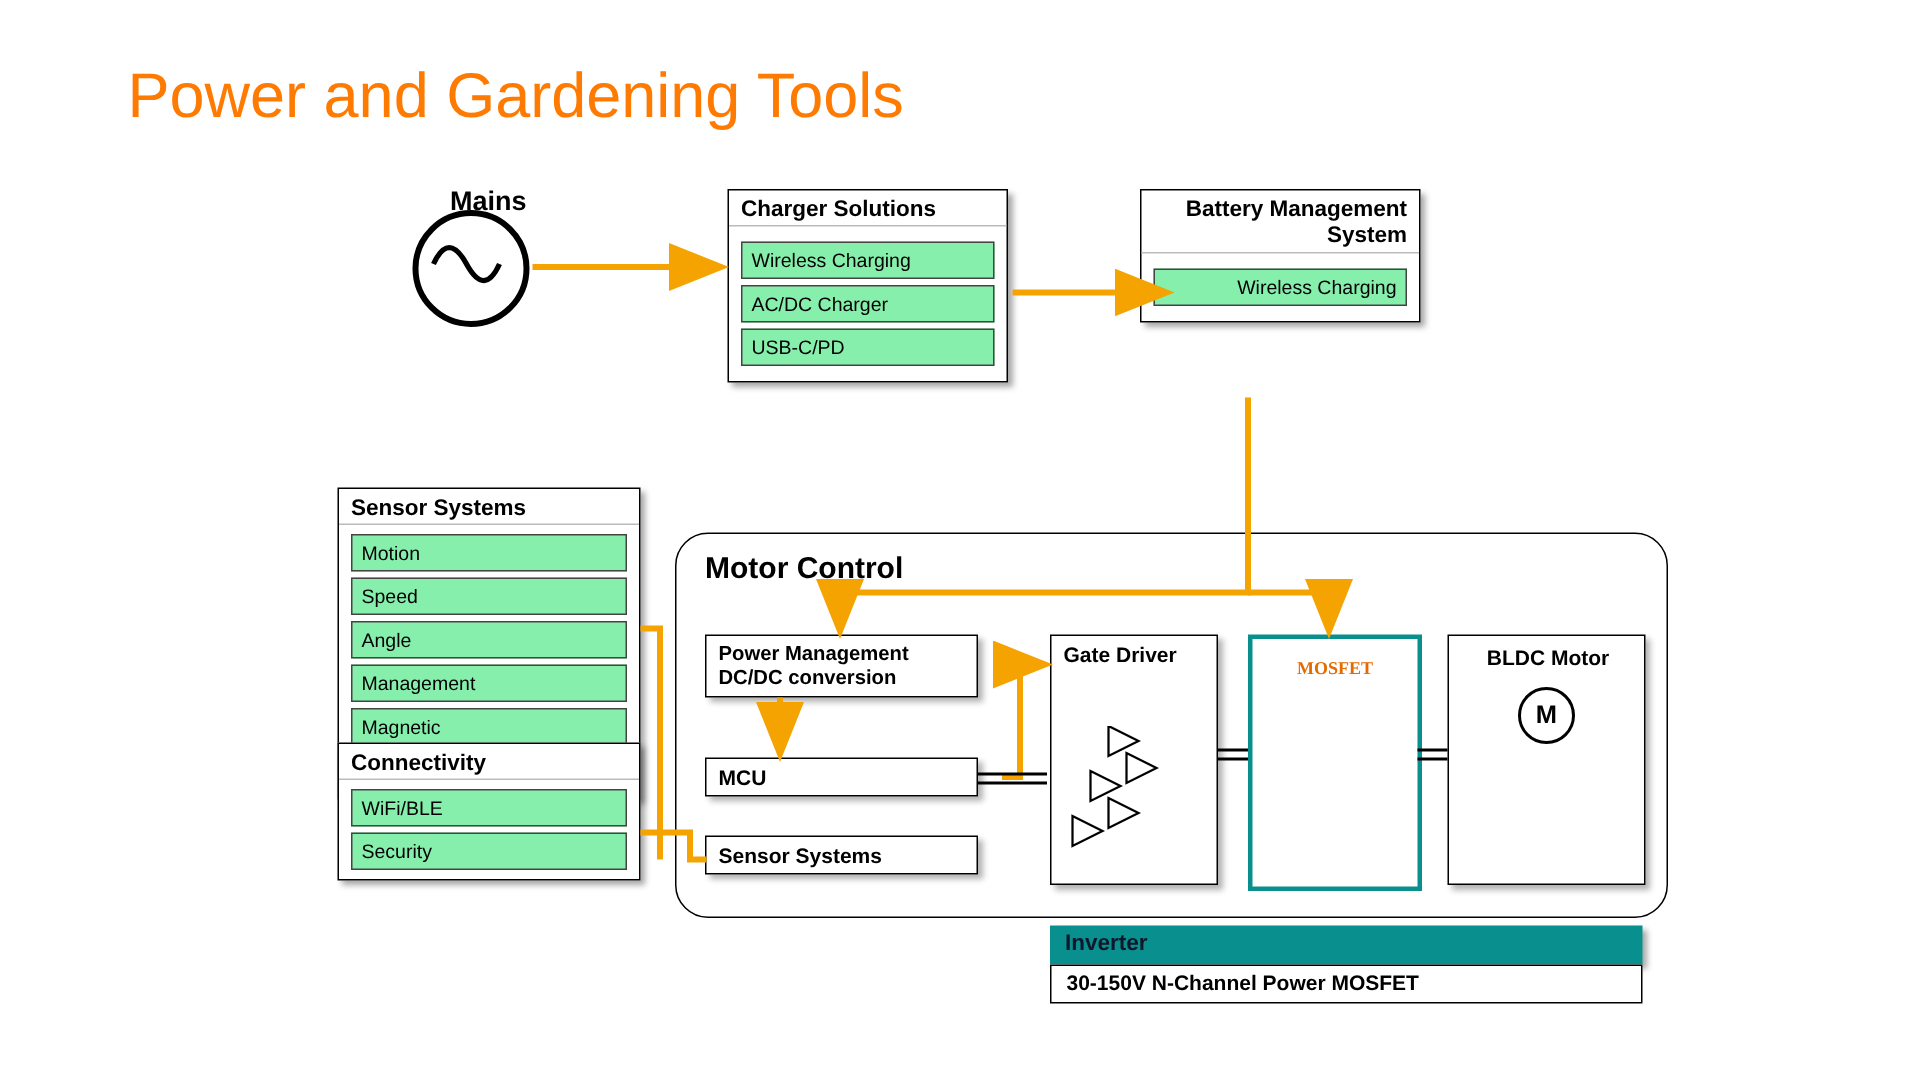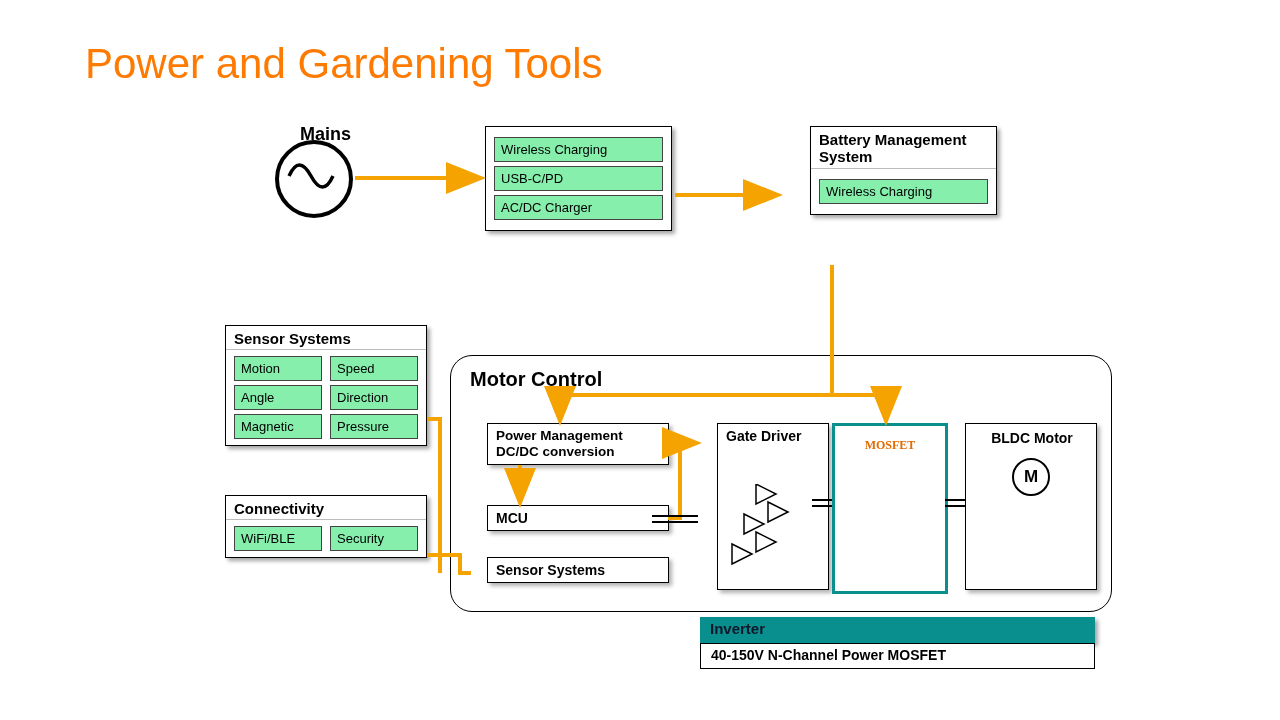--- a/index.html
+++ b/index.html
@@ -37,21 +37,21 @@
   }
   .subbox {
     border: 1px solid #444;
     font-size: 13px;
     padding: 4px 6px;
     margin: 4px 0;
     background: #86efac;
   }
   .subgrid {
     display: grid;
-    grid-template-columns: 1fr 1fr;
+    grid-template-columns: 1fr;
     gap: 4px 8px;
   }
   .subgrid .subbox { margin: 0; }
   
   .mains-circle {
     position: absolute;
     width: 70px; height: 70px;
     border: 4px solid #000;
     border-radius: 50%;
     background: #fff;
@@ -84,21 +84,20 @@
     font-weight: bold;
     font-size: 20px;
   }
   .inner-box {
     position: absolute;
     border: 1px solid #000;
     background: #fff;
     box-shadow: 3px 3px 4px rgba(0,0,0,0.3);
     font-weight: bold;
     font-size: 14px;
-    margin-left: 17px;
   }
   .inner-box .lbl { padding: 4px 8px; }
   .three-phase {
     position: absolute;
     border: 3px solid #0a8f8f;
     background: #fff;
     font-size: 14px;
     font-weight: bold;
     text-align: center;
   }
@@ -164,42 +163,43 @@
 
 <div class="title">Power and Gardening Tools</div>
 
 <div class="mains-circle"></div>
 <div class="mains-label">Mains</div>
 <svg class="mains-sine" viewBox="0 0 48 36">
   <path d="M2 18 Q 12 -4 24 18 Q 36 40 46 18" stroke="#000" stroke-width="3.5" fill="none"></path>
 </svg>
 
 <div class="panel" style="left:485px; top:126px; width:185px;">
+  <div class="panel-header">Charger Solutions</div>
   <div class="panel-body">
     <div class="subbox">Wireless Charging</div>
+    <div class="subbox">AC/DC Charger</div>
     <div class="subbox">USB-C/PD</div>
-    <div class="subbox">AC/DC Charger</div>
-  </div>
-</div>
-
-<div class="panel" style="left:810px; top:126px; width:185px;">
+  </div>
+</div>
+
+<div class="panel" style="left:760px; top:126px; width:185px;text-align:right;">
   <div class="panel-header" style="line-height:1.15">Battery Management System</div>
   <div class="panel-body">
     <div class="subbox">Wireless Charging</div>
   </div>
 </div>
 
 <div class="panel" style="left:225px; top:325px; width:200px;">
   <div class="panel-header">Sensor Systems</div>
   <div class="panel-body">
     <div class="subgrid">
       <div class="subbox">Motion</div>
       <div class="subbox">Speed</div>
       <div class="subbox">Angle</div>
-      <div class="subbox">Direction</div>
+      <div class="subbox">Management</div>
       <div class="subbox">Magnetic</div>
       <div class="subbox">Pressure</div>
     </div>
   </div>
 </div>
 
 <div class="panel" style="left:225px; top:495px; width:200px;">
   <div class="panel-header">Connectivity</div>
   <div class="panel-body">
     <div class="subgrid">
@@ -240,21 +240,21 @@
 <div class="three-phase" style="left:832px; top:423px; width:110px; height:165px;">
   <div class="mosfet-label">MOSFET</div>
 </div>
 
 <div class="bldc-box" style="left:965px; top:423px; width:130px; height:165px;">
   <div style="padding:6px 6px 0 8px; text-align:center;">BLDC Motor</div>
   <div class="motor-m">M</div>
 </div>
 
 <div class="inv-head">Inverter</div>
-<div class="inv-body">40-150V N-Channel Power MOSFET</div>
+<div class="inv-body">30-150V N-Channel Power MOSFET</div>
 
 <svg class="arrows">
   <defs>
     <marker id="ah" markerWidth="10" markerHeight="10" refX="8" refY="4" orient="auto">
       <path d="M0 0 L10 4 L0 8 Z" fill="#f4a300"></path>
     </marker>
   </defs>
   <g stroke="#f4a300" stroke-width="4" fill="none">
 
     <line x1="355" y1="178" x2="478" y2="178" marker-end="url(#ah)"></line>

